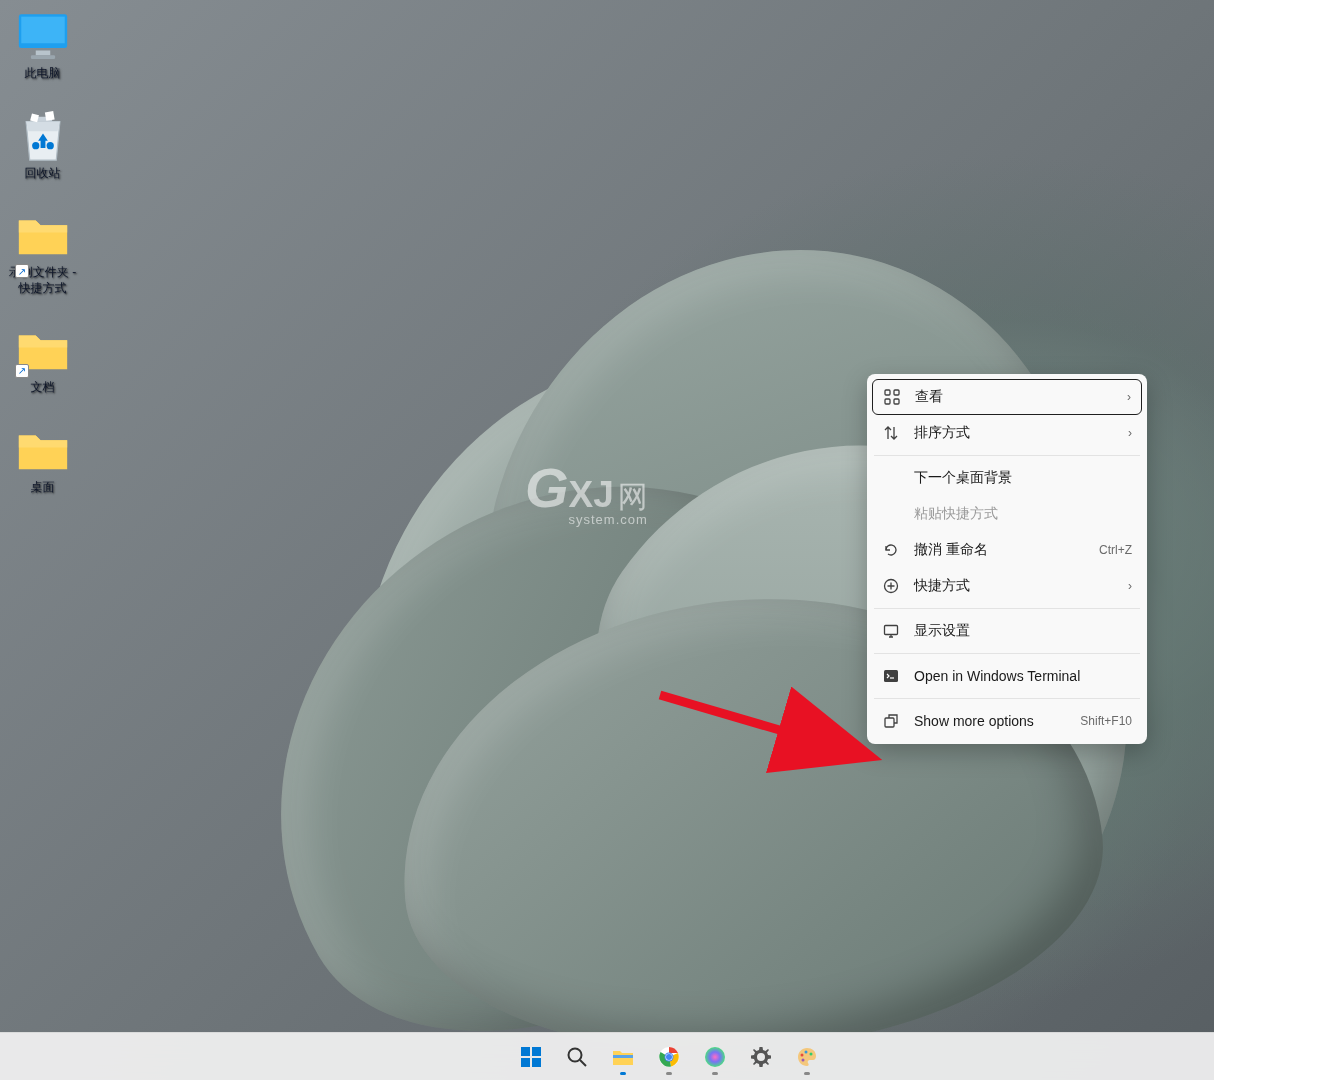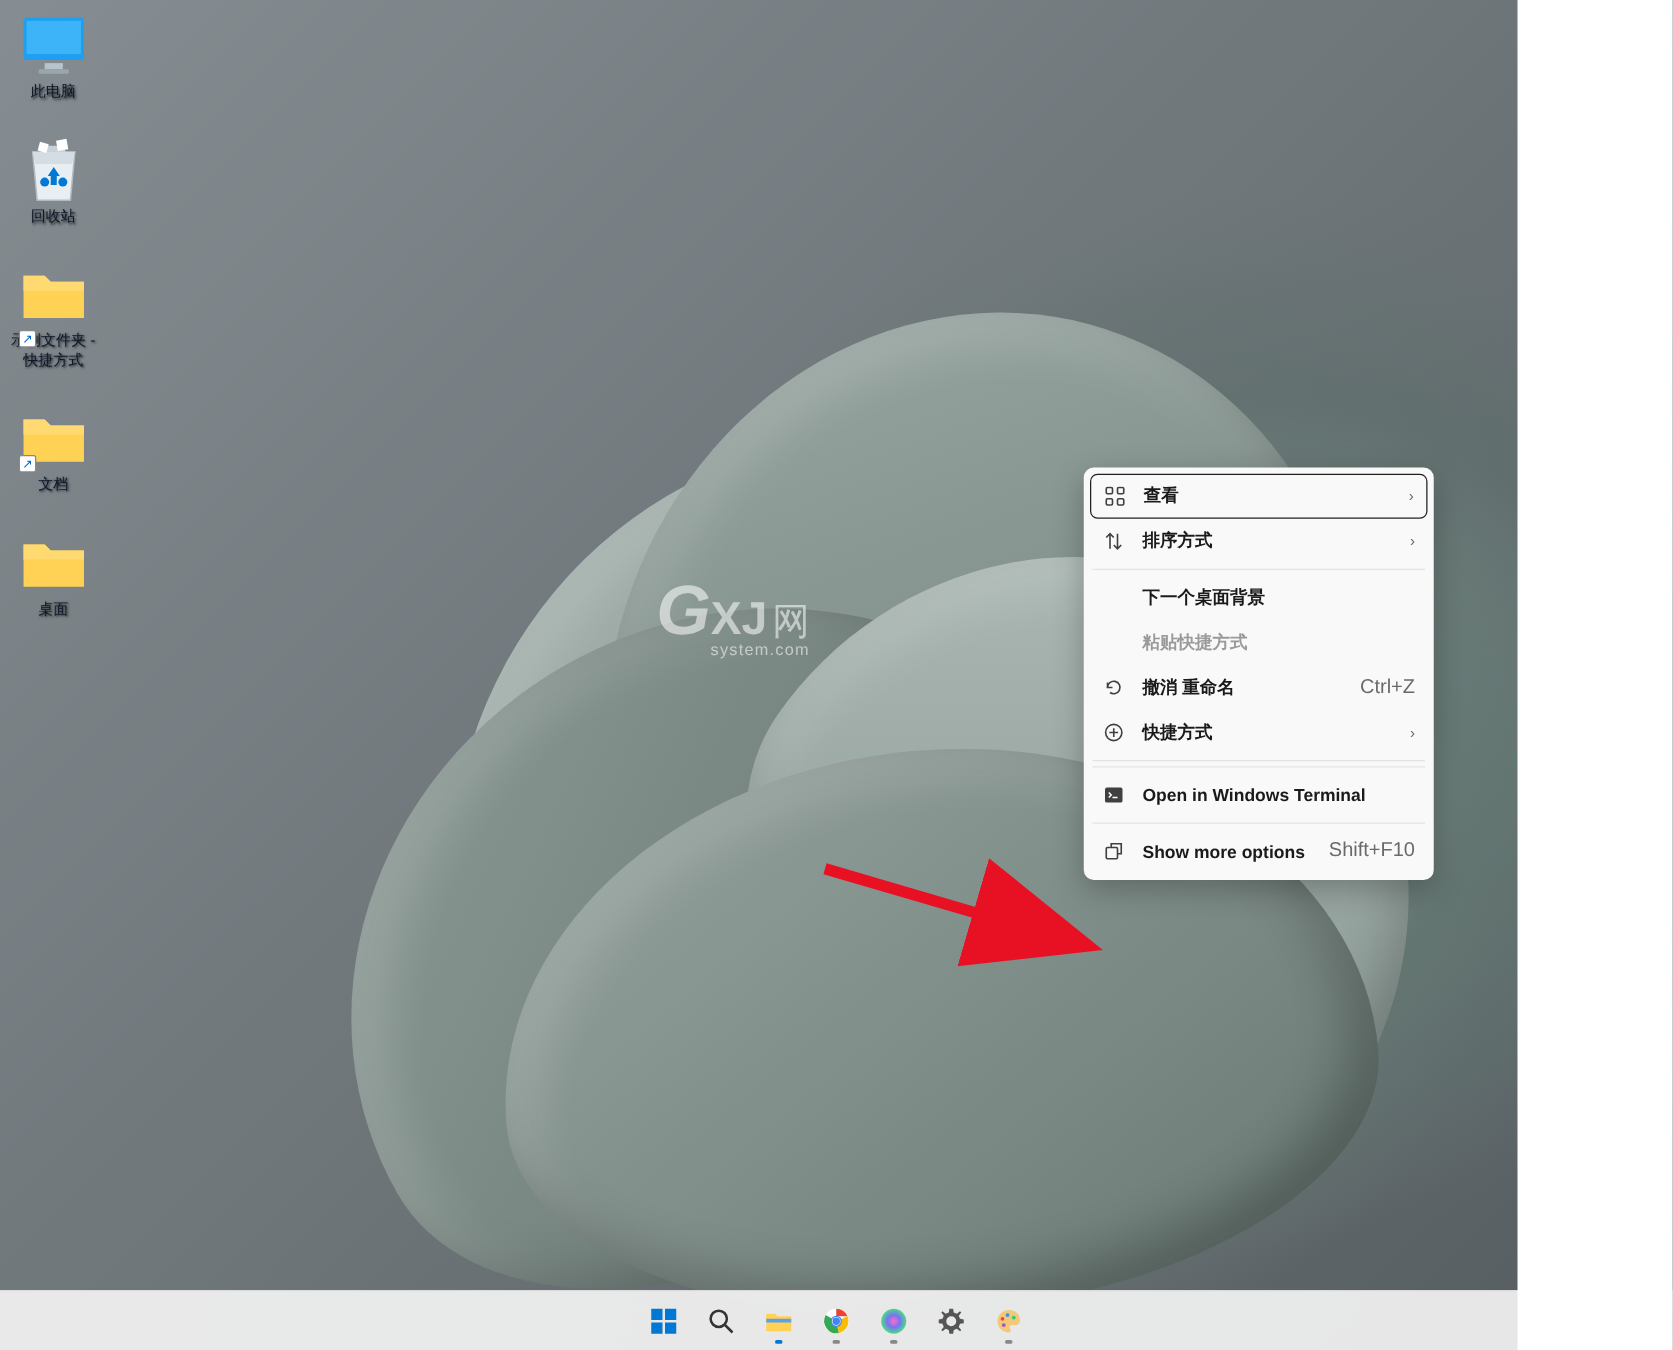--- a/index.html
+++ b/index.html
@@ -43,22 +43,22 @@
   .context-menu {
     position: absolute; left: 867px; top: 374px; width: 280px;
     background: #f9f9f9; border-radius: 8px; box-shadow: 0 8px 24px rgba(0,0,0,0.25);
     padding: 5px; font-size: 14px; color: #1a1a1a;
   }
   .cm-item { display:flex; align-items:center; height:36px; padding:0 10px; border-radius:4px; cursor:pointer; position:relative; }
   .cm-item.highlighted { border:1.5px solid #202020; border-radius:6px; }
   .cm-item.disabled { color:#9a9a9a; cursor:default; }
   .cm-ico { width:18px; height:18px; margin-right:14px; display:flex; align-items:center; justify-content:center; flex-shrink:0; }
   .cm-ico svg { width:16px; height:16px; }
-  .cm-label { flex:1;font-weight:bold; }
-  .cm-shortcut { color:#6a6a6a; font-size:16px; margin-left:8px; }
+  .cm-label { flex:1; }
+  .cm-shortcut { color:#6a6a6a; font-size:12px; margin-left:8px; }
   .cm-chev { color:#6a6a6a; font-size:12px; margin-left:8px; }
   .cm-sep { height:1px; background:#e3e3e3; margin:4px 2px; }
 
   
   .arrow { position:absolute; left:655px; top:685px; pointer-events:none; }
 
   
   .taskbar { position:absolute; left:0; bottom:0; width:100%; height:48px; background: rgba(243,243,243,0.92); backdrop-filter: blur(20px); border-top:1px solid rgba(0,0,0,0.06); display:flex; align-items:center; justify-content:center; }
   .tb-items { display:flex; gap:6px; }
   .tb-item { width:40px; height:40px; border-radius:4px; display:flex; align-items:center; justify-content:center; cursor:pointer; position:relative; }
@@ -189,20 +189,29 @@
     <span class="cm-ico">
         <svg viewBox="0 0 16 16" fill="none" stroke="#404040" stroke-width="1.3">
           <circle cx="8" cy="8" r="6.5"></circle>
           <path d="M8 4.5 L8 11.5 M4.5 8 L11.5 8"></path>
         </svg>
       </span>
     <span class="cm-label">快捷方式</span>
     <span class="cm-chev">›</span>
   </div>
   <div class="cm-sep"></div>
+  <div class="cm-item">
+    <span class="cm-ico">
+        <svg viewBox="0 0 16 16" fill="none" stroke="#404040" stroke-width="1.3">
+          <rect x="1.5" y="2.5" width="13" height="9" rx="1"></rect>
+          <path d="M6 14 L10 14 M8 11.5 L8 14"></path>
+        </svg>
+      </span>
+    <span class="cm-label">显示设置</span>
+  </div>
   <div class="cm-sep"></div>
   <div class="cm-item">
     <span class="cm-ico">
         <svg viewBox="0 0 16 16">
           <rect x="1" y="2" width="14" height="12" rx="1.5" fill="#404040"></rect>
           <path d="M4 6 L6 8 L4 10" stroke="#fff" stroke-width="1.2" fill="none"></path>
           <path d="M7 10 L11 10" stroke="#fff" stroke-width="1.2"></path>
         </svg>
       </span>
     <span class="cm-label">Open in Windows Terminal</span>

